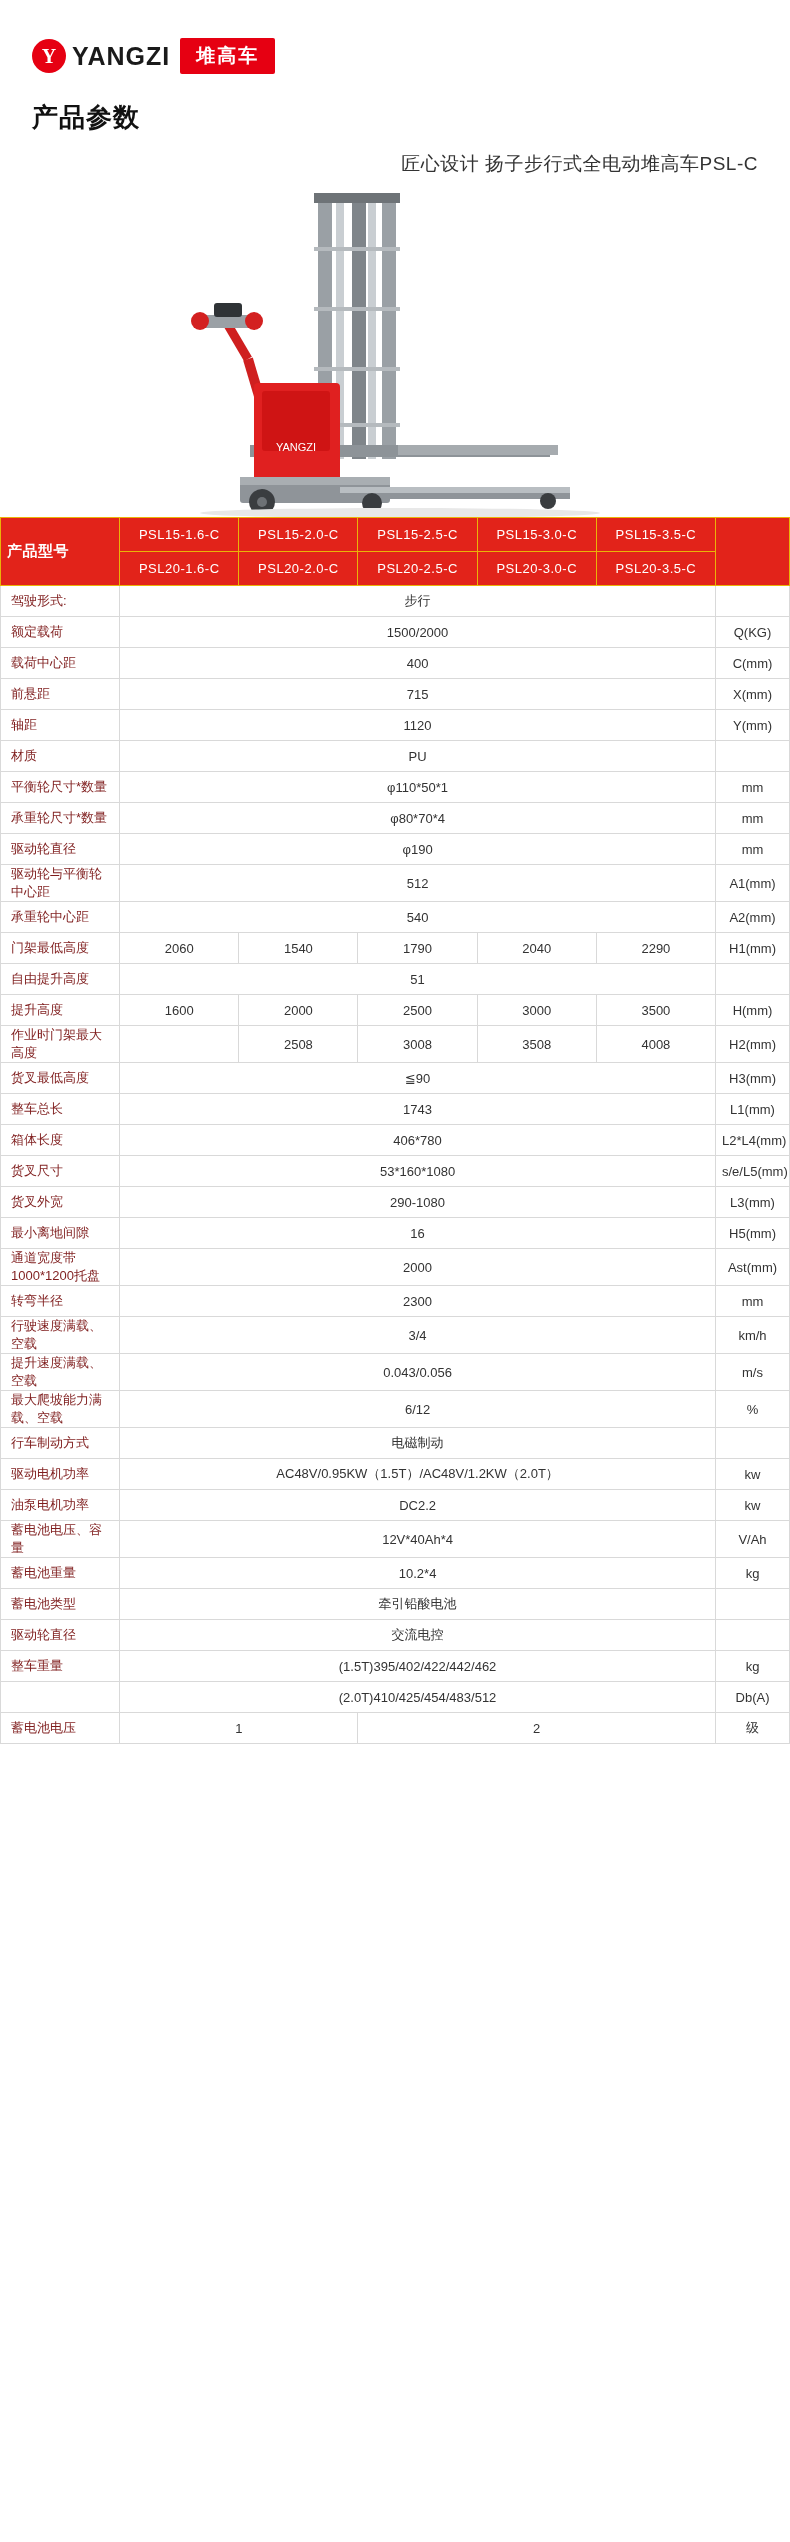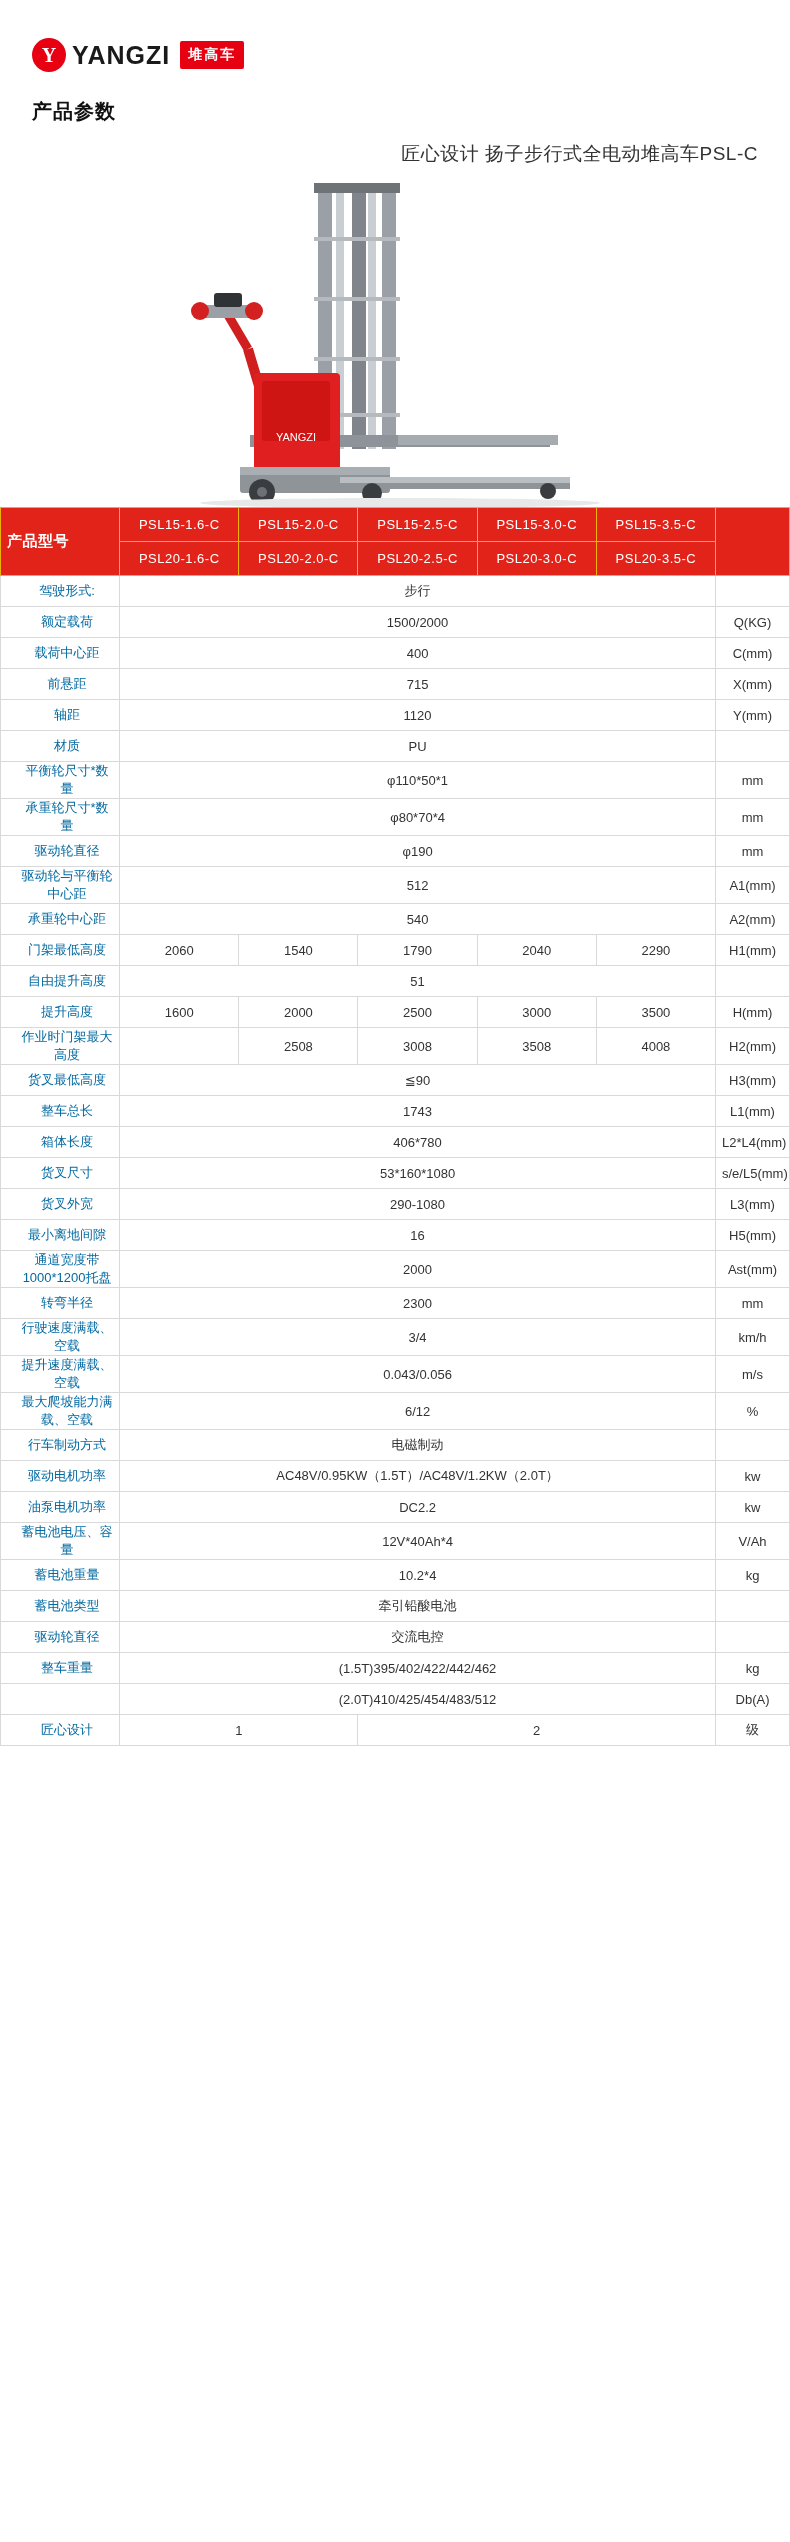--- a/index.html
+++ b/index.html
@@ -49,28 +49,28 @@
     font-size: 25px;
     font-weight: bold;
     letter-spacing: 1px;
     color: #1a1a1a;
     font-family: "Liberation Sans", sans-serif;
     margin-right: 10px;
   }
   .logo-badge {
     background: #e60012;
     color: #fff;
-    font-size: 14px;
+    font-size: 19px;
     font-weight: bold;
-    padding: 5px 8px;
+    padding: 5px 16px;
     letter-spacing: 2px;
     border-radius: 2px;
   }
   .title-main {
-    font-size: 20px;
+    font-size: 26px;
     font-weight: bold;
     color: #111;
     letter-spacing: 1px;
     margin: 0 0 16px 0;
   }
   .title-sub {
     font-size: 19px;
     color: #333;
     margin: 0 0 10px 0;
     letter-spacing: 0.5px;
@@ -94,24 +94,24 @@
   .spec-table td, .spec-table th {
     border: 1px solid #d9d9d9;
     padding: 0 6px;
     height: 31px;
     text-align: center;
     vertical-align: middle;
     color: #333;
     font-weight: normal;
   }
   .spec-table .label-cell {
-    text-align: center;
-    padding-left: 20px;
+    text-align: left;
+    padding-left: 10px;
     width: 160px;
-    color: #0369a1;
+    color: #7f1d1d;
   }
   .spec-table .unit-cell {
     width: 74px;
   }
   .head-row td {
     background: #e2231a;
     color: #fff;
     border: 1px solid #eab308;
     height: 34px;
     font-size: 13.5px;
@@ -387,21 +387,21 @@
           <td class="label-cell">整车重量</td>
           <td colspan="5">(1.5T)395/402/422/442/462</td>
           <td class="unit-cell">kg</td>
         </tr>
         <tr>
           <td class="label-cell"></td>
           <td colspan="5">(2.0T)410/425/454/483/512</td>
           <td class="unit-cell">Db(A)</td>
         </tr>
         <tr>
-          <td class="label-cell">匠心设计</td>
+          <td class="label-cell">蓄电池电压</td>
           <td colspan="2">1</td>
           <td colspan="3">2</td>
           <td class="unit-cell">级</td>
         </tr>
       </tbody>
   </table>
 
 </div>
 
 </body></html>

